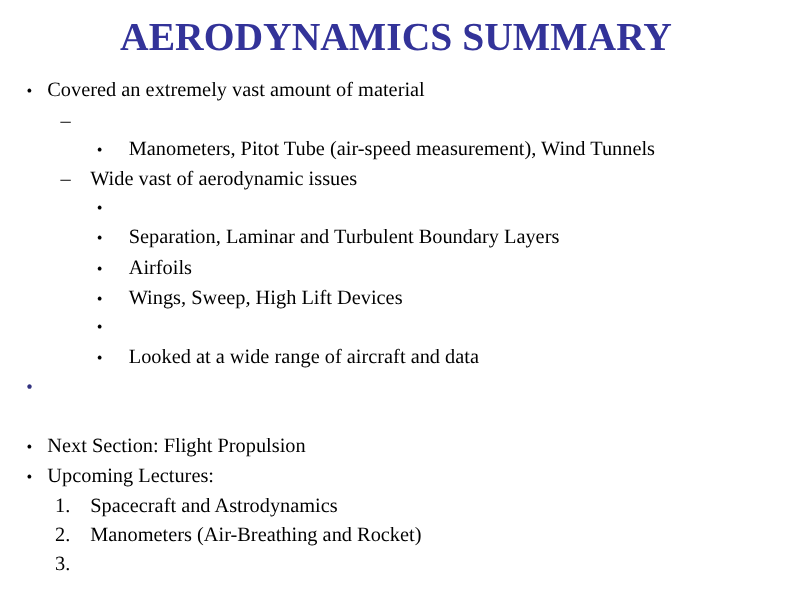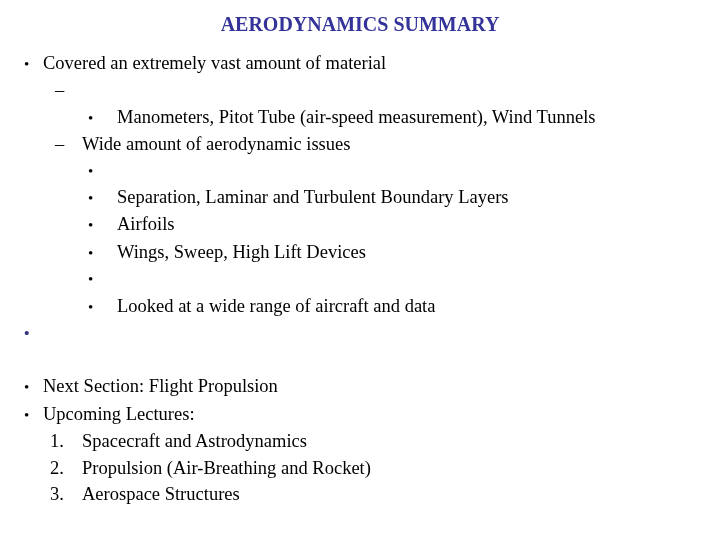--- a/index.html
+++ b/index.html
@@ -9,21 +9,21 @@
     width: 720px;
     height: 540px;
     background: var(--bg-color, #ffffff);
     font-family: "Liberation Serif", "DejaVu Serif", serif;
     color: var(--body-color, #000000);
     overflow: hidden;
   }
   .title {
     padding-top: 12px;
     text-align: center;
-    font-size: 20px;
+    font-size: 36px;
     font-weight: bold;
     color: var(--title-color, #333399);
     line-height: 1.2;
   }
   .lists { margin-top: 14px; }
   .row {
     display: flex;
     align-items: baseline;
     font-size: 18.5px;
     line-height: 26.4px;
@@ -59,21 +59,21 @@
         </div>
         <div class="row lvl2">
           <span class="marker">–</span>
         </div>
         <div class="row lvl3">
           <span class="marker">•</span>
           <span class="text">Manometers, Pitot Tube (air-speed measurement), Wind Tunnels</span>
         </div>
         <div class="row lvl2">
           <span class="marker">–</span>
-          <span class="text">Wide amount of aerodynamic issues</span>
+          <span class="text">Wide vast of aerodynamic issues</span>
         </div>
         <div class="row lvl3">
           <span class="marker">•</span>
         </div>
         <div class="row lvl3">
           <span class="marker">•</span>
           <span class="text">Separation, Laminar and Turbulent Boundary Layers</span>
         </div>
         <div class="row lvl3">
           <span class="marker">•</span>
@@ -102,21 +102,20 @@
         <div class="row lvl1">
           <span class="marker">•</span>
           <span class="text">Upcoming Lectures:</span>
         </div>
         <div class="row numbered">
           <span class="marker">1.</span>
           <span class="text">Spacecraft and Astrodynamics</span>
         </div>
         <div class="row numbered">
           <span class="marker">2.</span>
-          <span class="text">Propulsion (Air-Breathing and Rocket)</span>
+          <span class="text">Manometers (Air-Breathing and Rocket)</span>
         </div>
         <div class="row numbered">
           <span class="marker">3.</span>
-          <span class="text">Aerospace Structures</span>
         </div>
       </div>
   </div>
 </div>
 
 </body></html>

